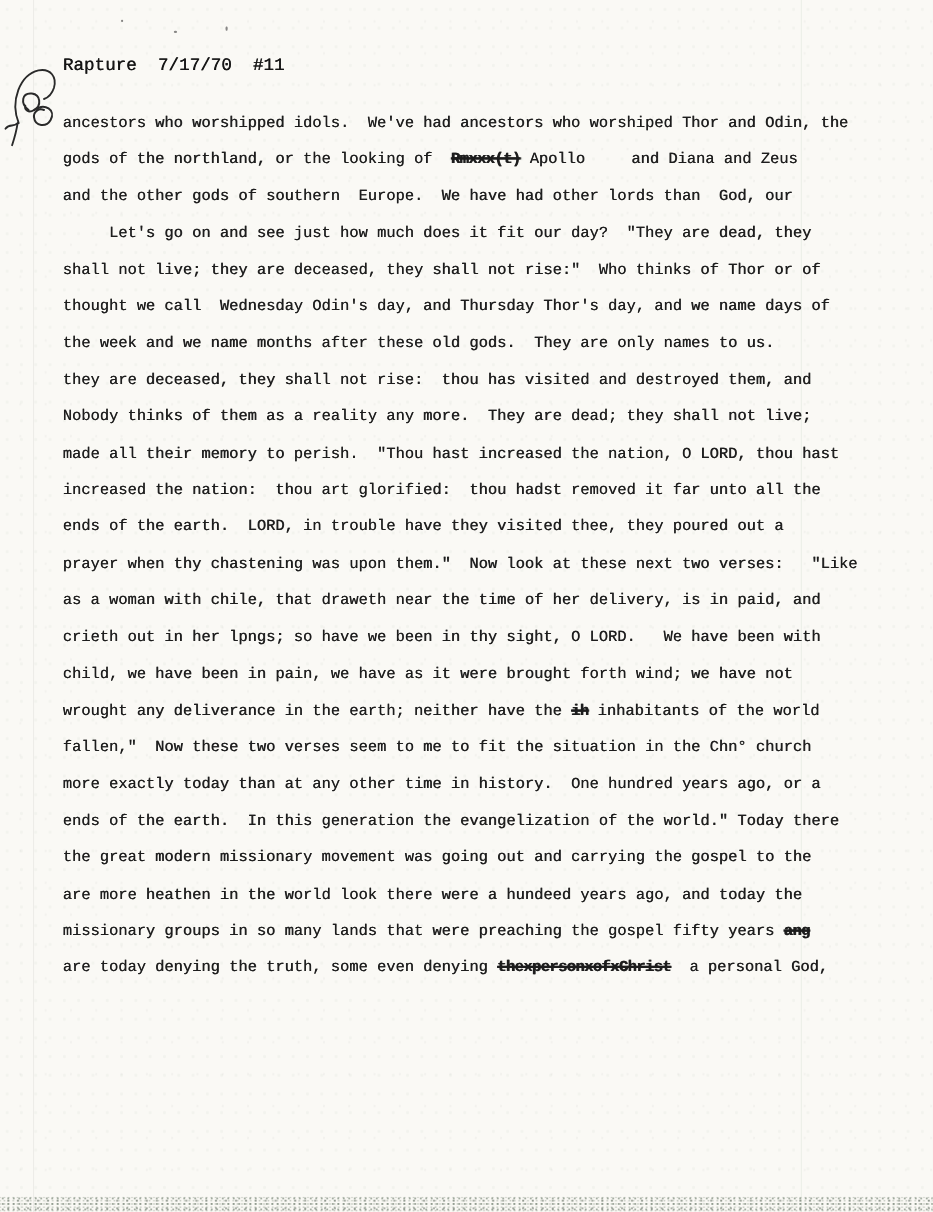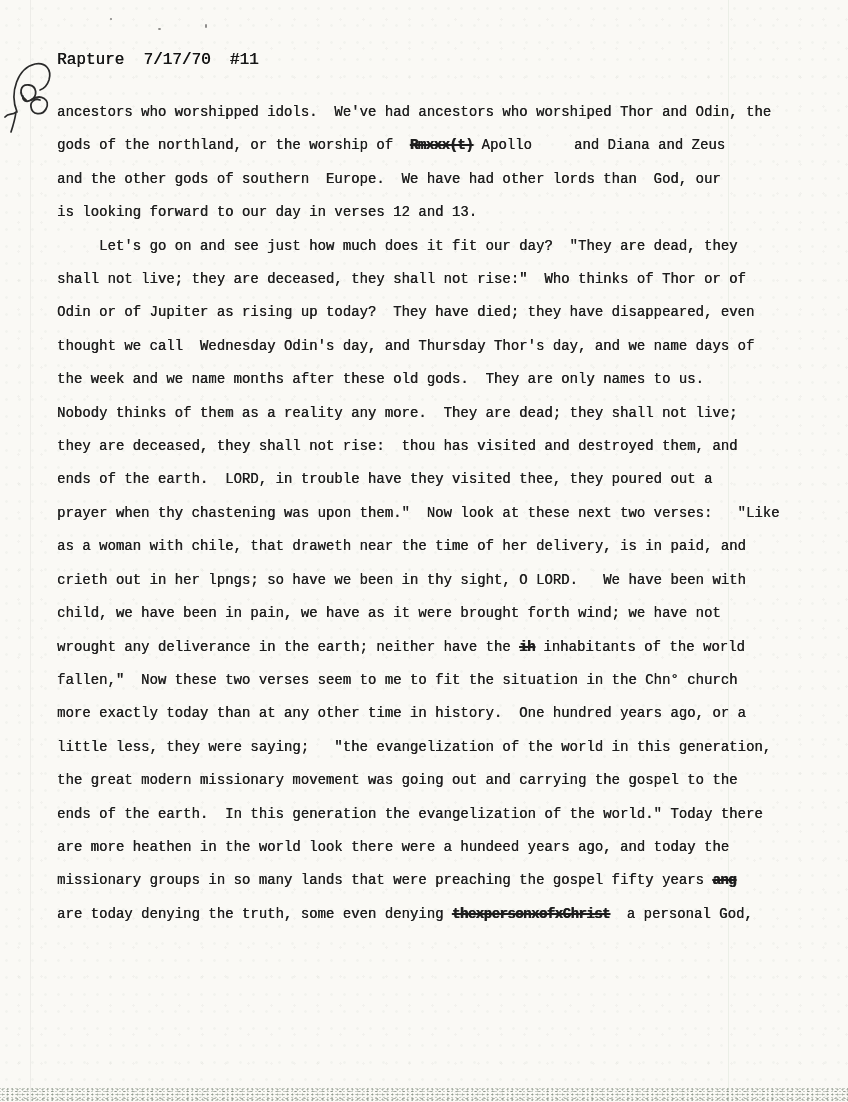--- a/index.html
+++ b/index.html
@@ -88,40 +88,39 @@
     <path d="M15 56 C 7 36, 16 12, 33 8 C 44 6, 50 14, 47 24 C 45 30, 41 33, 38 34" stroke="#2a2a2a" stroke-width="1.7" stroke-linecap="round" fill="none"></path>
     <path d="M24 44 C 16 38, 18 28, 27 29 C 35 30, 36 40, 29 44 C 24 47, 20 44, 21 40" stroke="#2a2a2a" stroke-width="1.8" stroke-linecap="round" fill="none"></path>
     <path d="M29 44 C 39 37, 49 44, 44 53 C 40 60, 30 59, 29 51 C 28 46, 33 42, 38 44" stroke="#2a2a2a" stroke-width="1.8" stroke-linecap="round" fill="none"></path>
     <path d="M3 61 C 7 56, 10 60, 14 56 C 13 63, 11 70, 9 76" stroke="#2a2a2a" stroke-width="1.7" stroke-linecap="round" fill="none"></path>
   </svg>
 
   <div class="header">Rapture  7/17/70  #11</div>
 
   <div class="doc-body">
       <div class="tline"><span>ancestors who worshipped idols.  We've had ancestors who worshiped Thor and Odin, the</span></div>
-      <div class="tline"><span>gods of the northland, or the worship of  </span><span class="strike">Rmxxx(t)</span><span> Apollo     and Diana and Zeus</span></div>
+      <div class="tline"><span>gods of the northland, or the looking of  </span><span class="strike">Rmxxx(t)</span><span> Apollo     and Diana and Zeus</span></div>
       <div class="tline"><span>and the other gods of southern  Europe.  We have had other lords than  God, our</span></div>
-      <div class="tline"><span>is looking forward to our day in verses 12 and 13.</span></div>
       <div class="tline"><span>     Let's go on and see just how much does it fit our day?  "They are dead, they</span></div>
       <div class="tline"><span>shall not live; they are deceased, they shall not rise:"  Who thinks of Thor or of</span></div>
-      <div class="tline"><span>Odin or of Jupiter as rising up today?  They have died; they have disappeared, even</span></div>
       <div class="tline"><span>thought we call  Wednesday Odin's day, and Thursday Thor's day, and we name days of</span></div>
       <div class="tline"><span>the week and we name months after these old gods.  They are only names to us.</span></div>
+      <div class="tline"><span>they are deceased, they shall not rise:  thou has visited and destroyed them, and</span></div>
       <div class="tline"><span>Nobody thinks of them as a reality any more.  They are dead; they shall not live;</span></div>
-      <div class="tline"><span>they are deceased, they shall not rise:  thou has visited and destroyed them, and</span></div>
+      <div class="tline"><span>made all their memory to perish.  "Thou hast increased the nation, O LORD, thou hast</span></div>
+      <div class="tline"><span>increased the nation:  thou art glorified:  thou hadst removed it far unto all the</span></div>
       <div class="tline"><span>ends of the earth.  LORD, in trouble have they visited thee, they poured out a</span></div>
       <div class="tline"><span>prayer when thy chastening was upon them."  Now look at these next two verses:   "Like</span></div>
       <div class="tline"><span>as a woman with chile, that draweth near the time of her delivery, is in paid, and</span></div>
       <div class="tline"><span>crieth out in her lpngs; so have we been in thy sight, O LORD.   We have been with</span></div>
       <div class="tline"><span>child, we have been in pain, we have as it were brought forth wind; we have not</span></div>
       <div class="tline"><span>wrought any deliverance in the earth; neither have the </span><span class="strike">ih</span><span> inhabitants of the world</span></div>
       <div class="tline"><span>fallen,"  Now these two verses seem to me to fit the situation in the Chn° church</span></div>
       <div class="tline"><span>more exactly today than at any other time in history.  One hundred years ago, or a</span></div>
-      <div class="tline"><span>little less, they were saying;   "the evangelization of the world in this generation,</span></div>
+      <div class="tline"><span>ends of the earth.  In this generation the evangelization of the world." Today there</span></div>
       <div class="tline"><span>the great modern missionary movement was going out and carrying the gospel to the</span></div>
-      <div class="tline"><span>ends of the earth.  In this generation the evangelization of the world." Today there</span></div>
       <div class="tline"><span>are more heathen in the world look there were a hundeed years ago, and today the</span></div>
       <div class="tline"><span>missionary groups in so many lands that were preaching the gospel fifty years </span><span class="strike">ang</span></div>
       <div class="tline"><span>are today denying the truth, some even denying </span><span class="strike">thexpersonxofxChrist</span><span>  a personal God,</span></div>
     </div>
 
   <div class="noise-band"></div>
 </div>
 
 </body></html>

